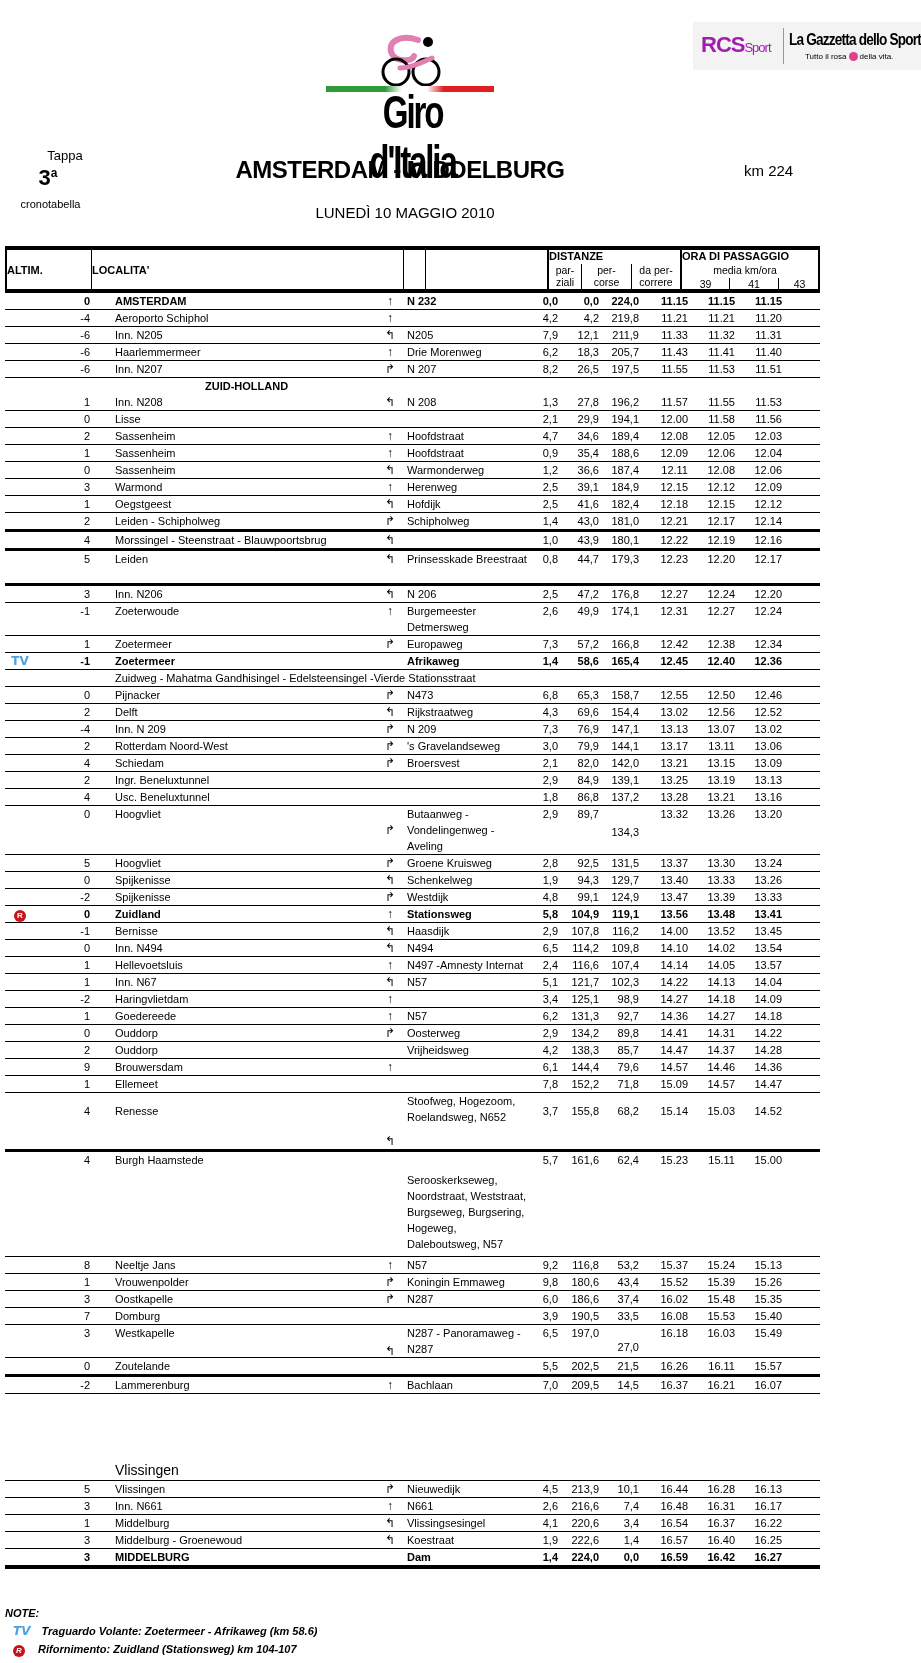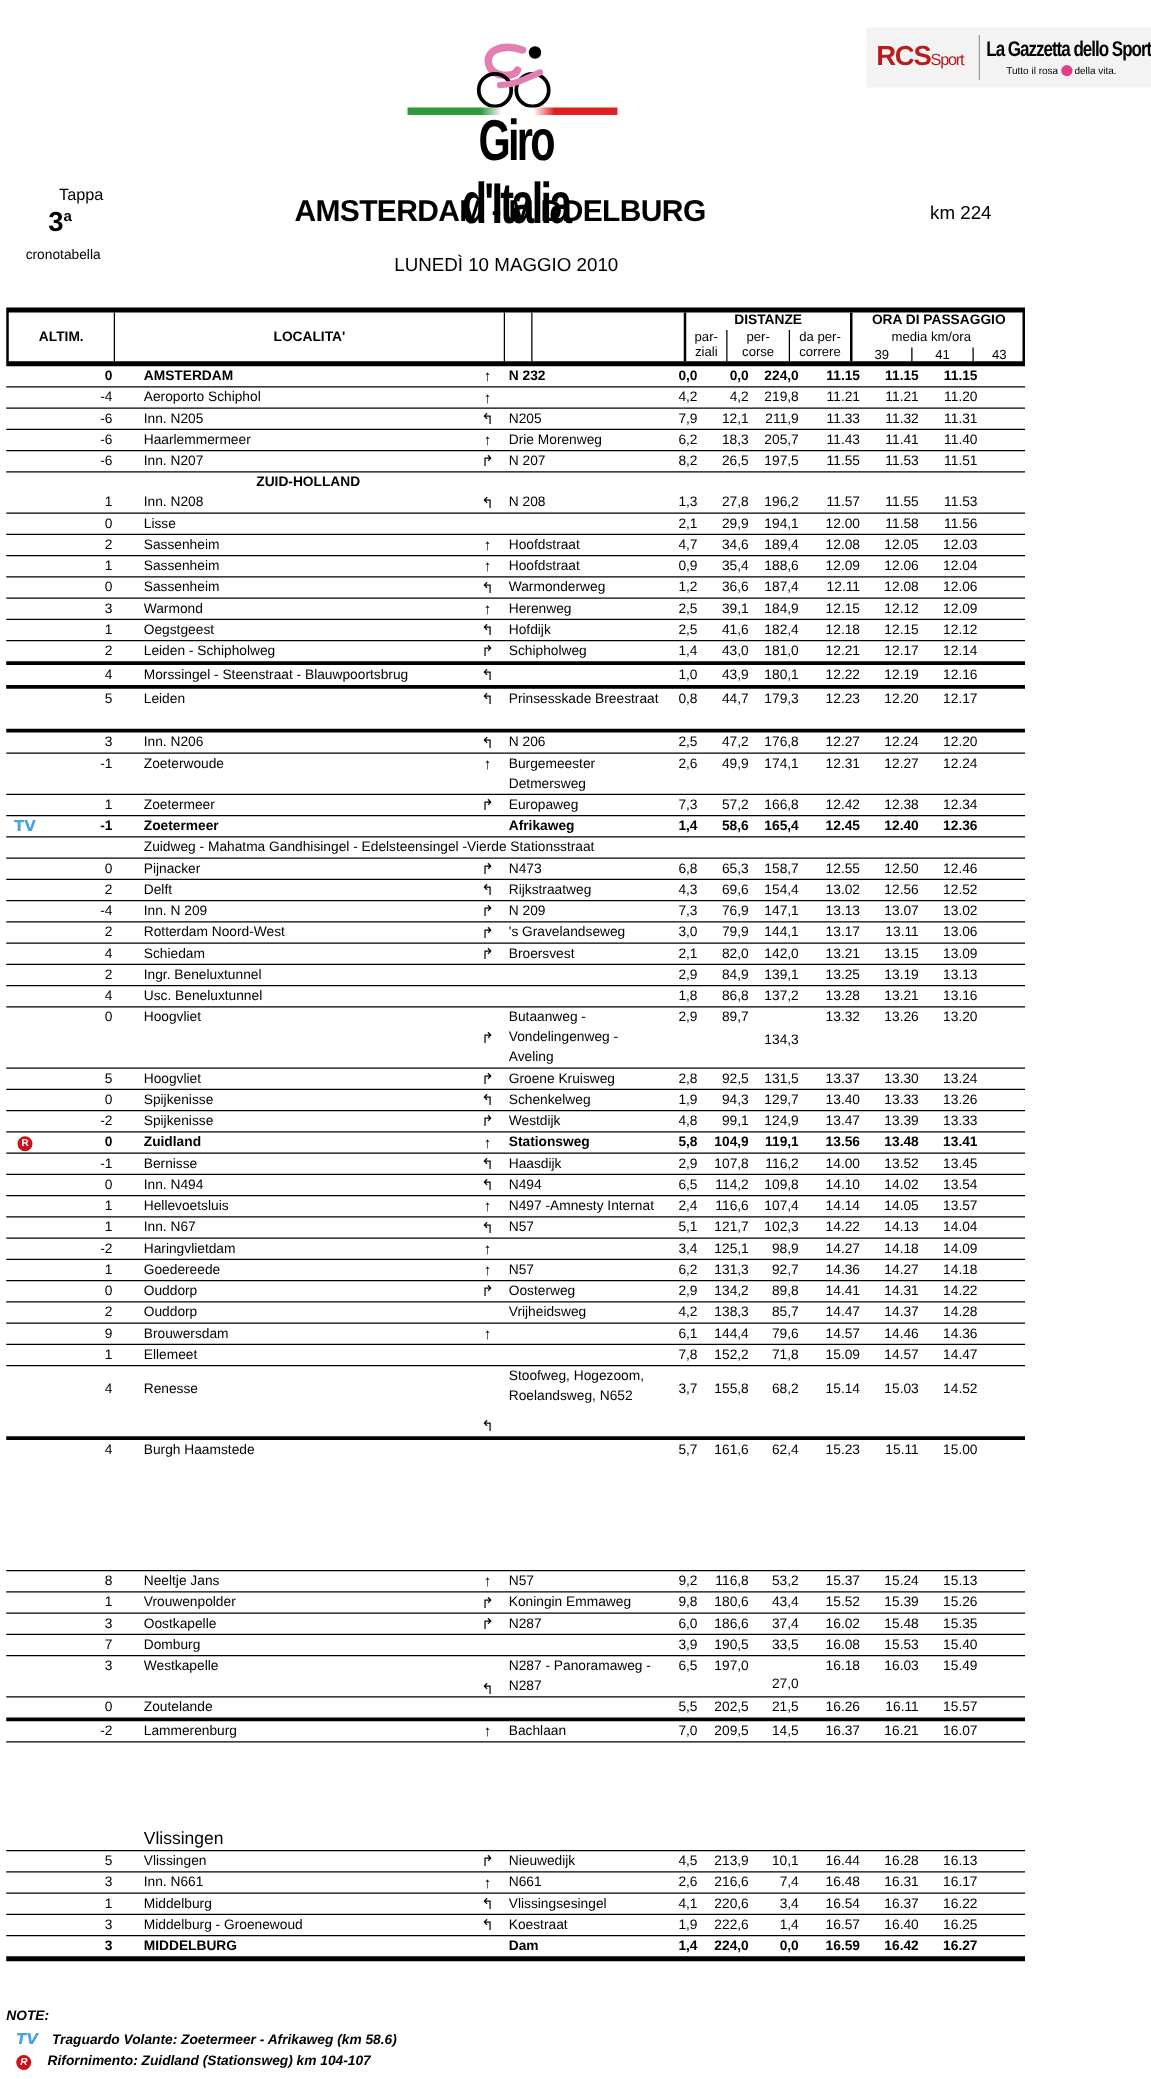--- a/index.html
+++ b/index.html
@@ -2,38 +2,38 @@
 <html><head>
 <meta charset="utf-8">
 <style>
   html, body { margin:0; padding:0; background:#fff; }
   body { width:921px; height:1663px; position:relative; font-family:"Liberation Sans", sans-serif; color:#000; overflow:hidden; }
   .abs { position:absolute; }
   
   .logo-giro { left:320px; top:32px; width:180px; height:115px; }
   .logo-text { position:absolute; left:5px; top:55px; width:175px; text-align:center; font-family:"Liberation Sans", sans-serif; font-weight:bold; font-size:46px; letter-spacing:-3px; transform:scaleX(0.72); transform-origin:center; line-height:50px; }
   .rcs-box { left:693px; top:22px; width:228px; height:48px; background:#f3f3f3; }
-  .rcs { position:absolute; left:8px; top:10px; font-size:22px; font-weight:bold; color:#b91c1c; letter-spacing:-1px; }
+  .rcs { position:absolute; left:8px; top:10px; font-size:22px; font-weight:bold; color:#a21caf; letter-spacing:-1px; }
   .rcs small { font-size:13px; font-weight:normal; }
   .rcs-sep { position:absolute; left:90px; top:6px; width:1px; height:36px; background:#999; }
   .gazz { position:absolute; left:96px; top:8px; font-size:17px; font-weight:bold; letter-spacing:-1px; transform:scaleX(0.8); transform-origin:left; white-space:nowrap; }
   .gazz-sub { position:absolute; left:112px; top:30px; font-size:8px; white-space:nowrap; }
   .gazz-dot { display:inline-block; width:9px; height:9px; border-radius:50%; background:#e0408a; vertical-align:middle; margin:0 2px; }
   .tappa { left:35px; top:148px; width:60px; text-align:center; font-size:13px; }
   .tappa-num { left:18px; top:165px; width:60px; text-align:center; font-size:22px; font-weight:bold; }
   .tappa-num sup { font-size:12px; }
   .crono { left:8px; top:198px; width:85px; text-align:center; font-size:11px; }
   .route-title { left:200px; top:156px; width:400px; text-align:center; font-size:24px; font-weight:bold; letter-spacing:-0.5px; }
   .km-total { left:744px; top:162px; font-size:15px; }
   .date { left:250px; top:204px; width:310px; text-align:center; font-size:15px; }
 
   
   .tbl { left:5px; top:246px; width:815px; }
   .thead { position:relative; height:47px; border-top:4px solid #000; border-bottom:4px solid #000; border-left:2px solid #000; border-right:2px solid #000; box-sizing:border-box; }
-  .th { position:absolute; font-size:11px; font-weight:bold; text-align:center; }
+  .th { position:absolute; font-size:11px; font-weight:bold; }
   .th-sub { position:absolute; font-size:10.5px; text-align:center; line-height:12px; }
   .vline { position:absolute; top:0; bottom:0; width:1px; background:#000; }
   .vline2 { position:absolute; width:2px; background:#000; }
 
   .row { position:relative; height:16px; border-bottom:1px solid #000; font-size:11px; line-height:16px; }
   .row.thick { border-bottom:3px solid #000; }
   .row.bold { font-weight:bold; }
   .row.region { font-weight:bold; text-align:left; border-bottom:none; }
   .c { position:absolute; top:0; white-space:nowrap; }
   .c-icon { left:0; width:30px; text-align:center; }
@@ -616,20 +616,21 @@
       </div>
       <div class="row" style="height: 104px;">
         <span class="c c-alt">4</span>
         <span class="c c-loc">Burgh Haamstede</span>
         <span class="c c-par">5,7</span>
         <span class="c c-per">161,6</span>
         <span class="c c-da">62,4</span>
         <span class="c c-t1">15.23</span>
         <span class="c c-t2">15.11</span>
         <span class="c c-t3">15.00</span>
+        <span class="c c-road" style="top: 20px;">Serooskerkseweg, Noordstraat, Weststraat, Burgseweg, Burgsering, Hogeweg, Daleboutsweg, N57</span>
       </div>
       <div class="row">
         <span class="c c-alt">8</span>
         <span class="c c-loc">Neeltje Jans</span>
         <span class="c c-par">9,2</span>
         <span class="c c-per">116,8</span>
         <span class="c c-da">53,2</span>
         <span class="c c-t1">15.37</span>
         <span class="c c-t2">15.24</span>
         <span class="c c-t3">15.13</span>

